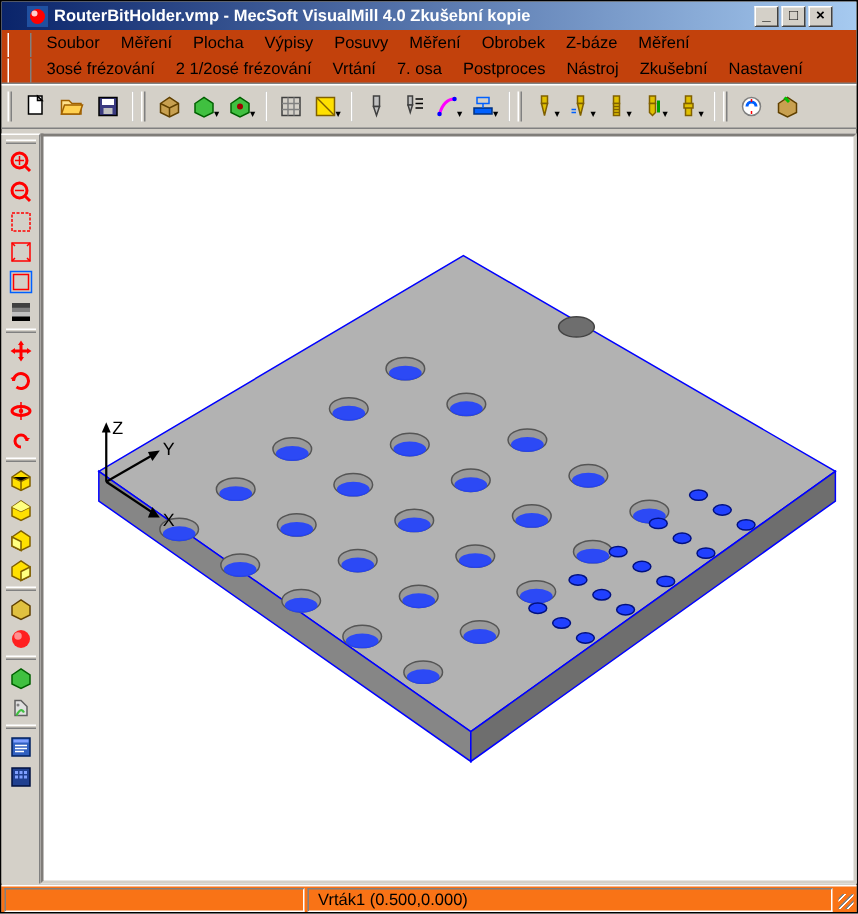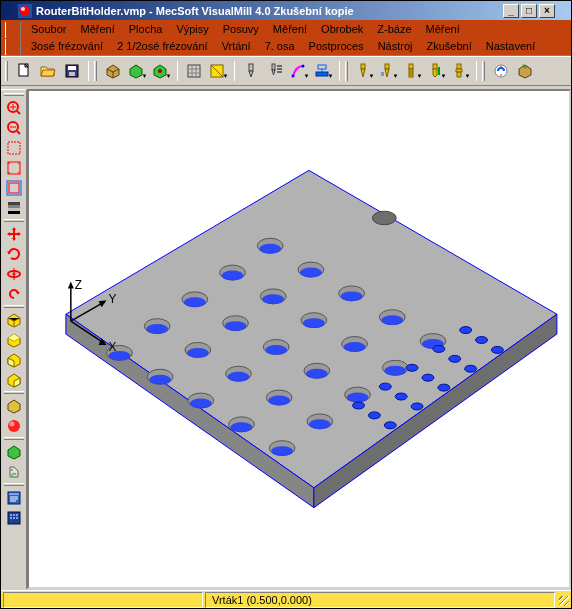--- a/index.html
+++ b/index.html
@@ -60,21 +60,21 @@
   .vbtn { width:22px; height:20px; display:flex; align-items:center; justify-content:center; border:1px solid transparent; }
 
   .viewport {
     flex:1; background:#fff; border:2px inset #d4d0c8; position:relative;
     margin:0 0 0 0;
   }
   .viewport svg { width:100%; height:100%; display:block; }
 
   .statusbar {
     position:absolute; left:1px; right:1px; bottom:1px; height:18px;
-    background:#fde047; border-top:1px solid #fff;
+    background:#f97316; border-top:1px solid #fff;
     display:flex; align-items:center;
   }
   .statusbar .cell {
     flex:0 0 200px; height:16px; border:1px solid #808080; border-top-color:#808080; border-left-color:#808080;
     border-right-color:#fff; border-bottom-color:#fff; margin-left:2px;
   }
   .statusbar .cell.wide { flex:1; padding-left:6px; line-height:14px; }
   .statusbar .sizegrip { width:16px; height:16px; margin-left:auto; position:relative; }
   .statusbar .sizegrip::before {
     content:""; position:absolute; right:2px; bottom:2px; width:10px; height:10px;

